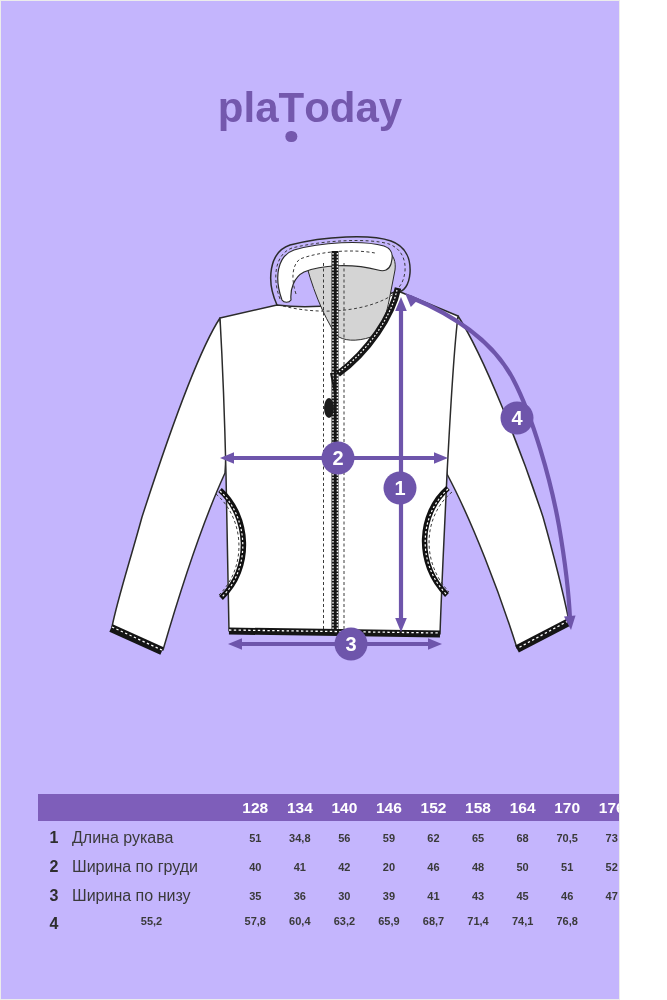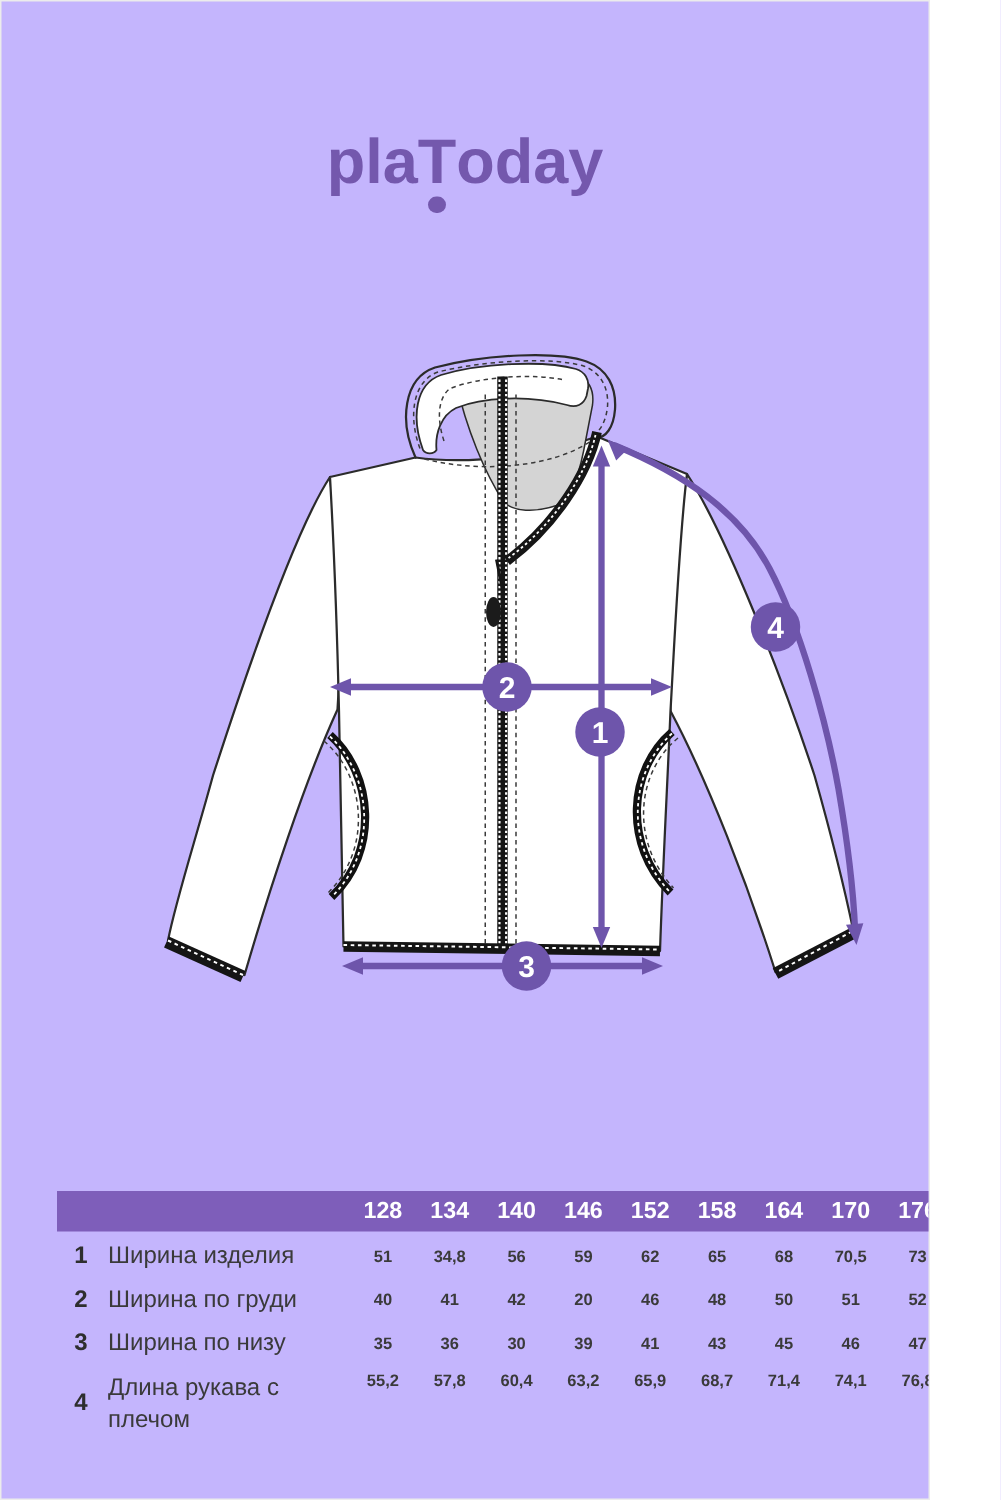--- a/index.html
+++ b/index.html
@@ -132,21 +132,21 @@
         <div class="head-cell">146</div>
         <div class="head-cell">152</div>
         <div class="head-cell">158</div>
         <div class="head-cell">164</div>
         <div class="head-cell">170</div>
         <div class="head-cell">176</div>
       </div>
     <div class="tbody" id="tbody">
         <div class="trow">
           <div class="cell-num">1</div>
-          <div class="cell-label">Ширина изделия</div>
+          <div class="cell-label">Длина рукава</div>
           <div class="cell-val">51</div>
           <div class="cell-val">34,8</div>
           <div class="cell-val">56</div>
           <div class="cell-val">59</div>
           <div class="cell-val">62</div>
           <div class="cell-val">65</div>
           <div class="cell-val">68</div>
           <div class="cell-val">70,5</div>
           <div class="cell-val">73</div>
         </div>
@@ -171,21 +171,20 @@
           <div class="cell-val">30</div>
           <div class="cell-val">39</div>
           <div class="cell-val">41</div>
           <div class="cell-val">43</div>
           <div class="cell-val">45</div>
           <div class="cell-val">46</div>
           <div class="cell-val">47</div>
         </div>
         <div class="trow trow-last">
           <div class="cell-num">4</div>
-          <div class="cell-label">Длина рукава с плечом</div>
           <div class="cell-val">55,2</div>
           <div class="cell-val">57,8</div>
           <div class="cell-val">60,4</div>
           <div class="cell-val">63,2</div>
           <div class="cell-val">65,9</div>
           <div class="cell-val">68,7</div>
           <div class="cell-val">71,4</div>
           <div class="cell-val">74,1</div>
           <div class="cell-val">76,8</div>
         </div>

